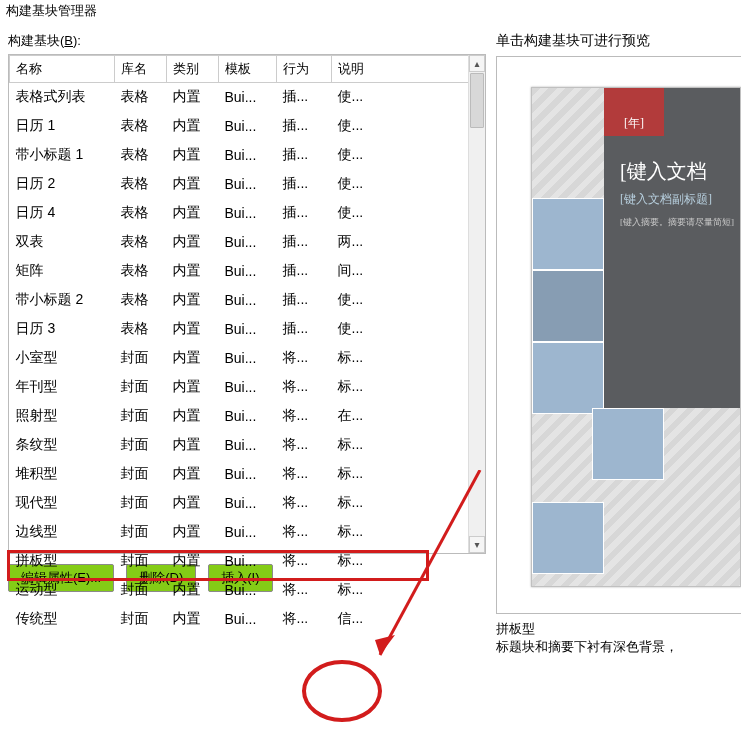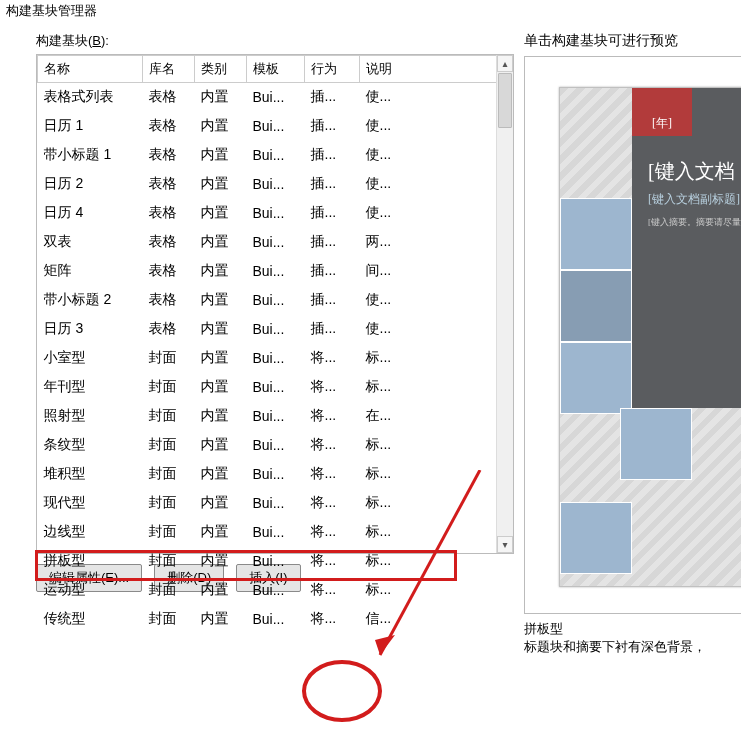--- a/index.html
+++ b/index.html
@@ -22,21 +22,21 @@
     padding: 2px 6px;
     font-size: 13px;
     color: #000000;
     background: #fff;
   }
   .content {
     display: flex;
     padding: 10px 8px 0 8px;
     gap: 10px;
   }
-  .left-panel { flex: 0 0 478px; margin-left: 28px; }
+  .left-panel { flex: 0 0 478px; }
   .right-panel { flex: 1 1 auto; font-family: Liberation Serif, serif; }
   .section-label {
     font-size: 13px;
     margin-bottom: 4px;
   }
   .underline { text-decoration: underline; }
   .table-wrap {
     border: 1px solid #bbb;
     height: 500px;
     position: relative;
@@ -92,21 +92,21 @@
     border: 1px solid #bbb;
     border-radius: 1px;
   }
   .button-row {
     margin-top: 10px;
     display: flex;
     gap: 12px;
   }
   .btn {
     border: 1px solid #8a8a8a;
-    background: #e5e5e5;
+    background: #84cc16;
     padding: 4px 12px;
     font-size: 13px;
     border-radius: 2px;
     cursor: pointer;
   }
   .preview-label {
     font-size: 14px;
     margin-bottom: 6px;
   }
   .preview-box {

